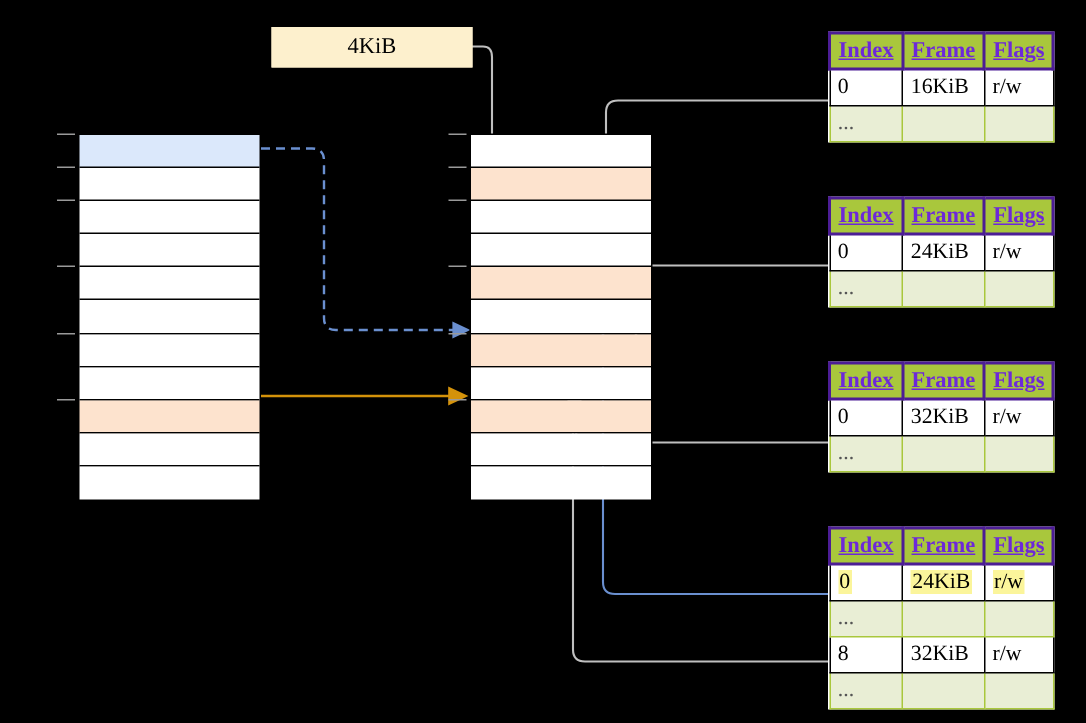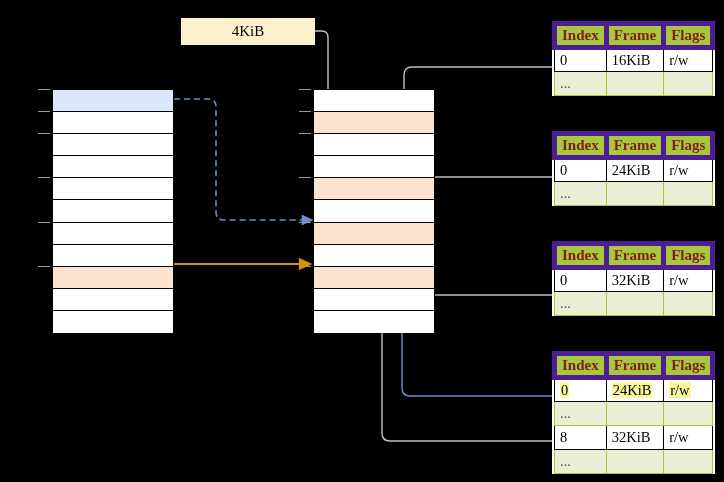--- a/index.html
+++ b/index.html
@@ -22,22 +22,22 @@
   .sizebox{position:absolute;background:#fdf0cd;border:1px solid #fdf0cd;
            display:flex;align-items:center;justify-content:center;
            font-size:15px;color:#000;}
 
   
   .ptable{position:absolute;border-collapse:collapse;
           font-size:14.5px;color:#000;background:#fff;}
   .ptable td,.ptable th{border:1px solid #000;padding:1px 5px;
           height:24px;box-sizing:border-box;text-align:left;
           font-weight:normal;vertical-align:middle;white-space:nowrap;}
-  .ptable th{background:#a9c73c;color:#7f1d1d;font-weight:bold;
-          border:5px solid #4c1d95;font-size:15px;}
+  .ptable th{background:#a9c73c;color:#6d28d9;font-weight:bold;
+          border:2px solid #4c1d95;font-size:15px;text-decoration:underline;}
   .ptable tr.alt td{background:#e9eed5;border-color:#a9c73c;}
   .ptable tr.alt td{color:#555;}
   .c-index{width:57px;}
   .c-frame{width:60px;}
   .c-flags{width:52px;}
   .hl{background:#fbf59b;padding:0 1px;}
 </style>
 </head>
 <body>
 

